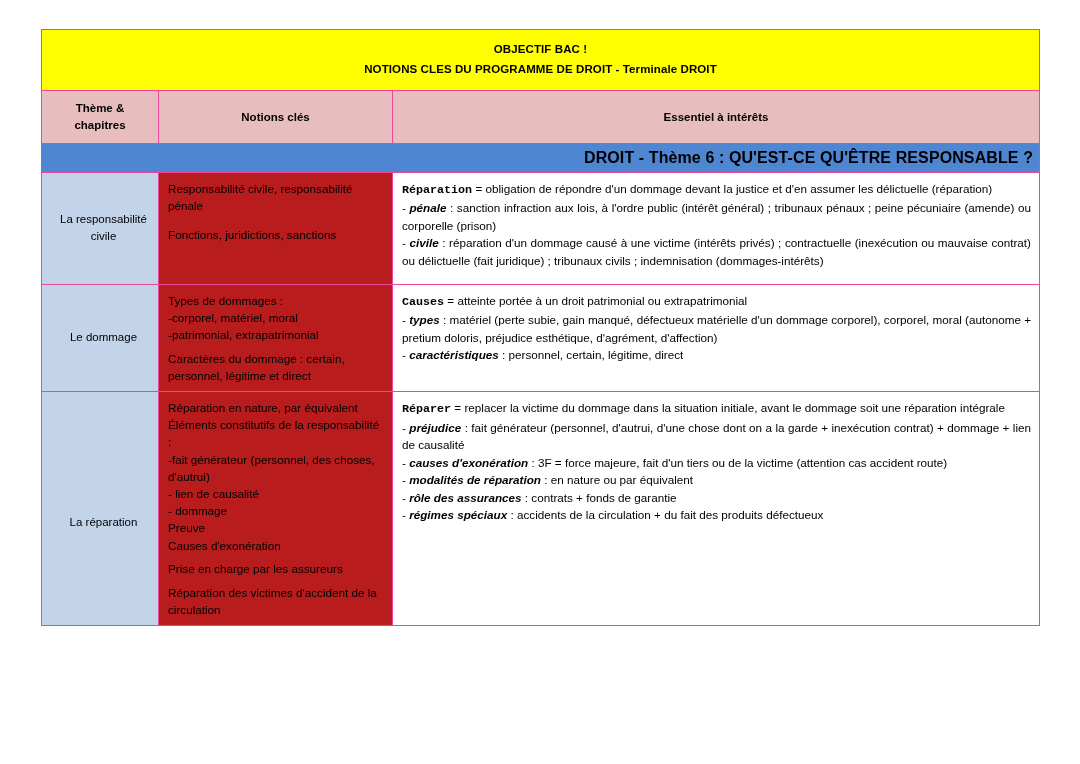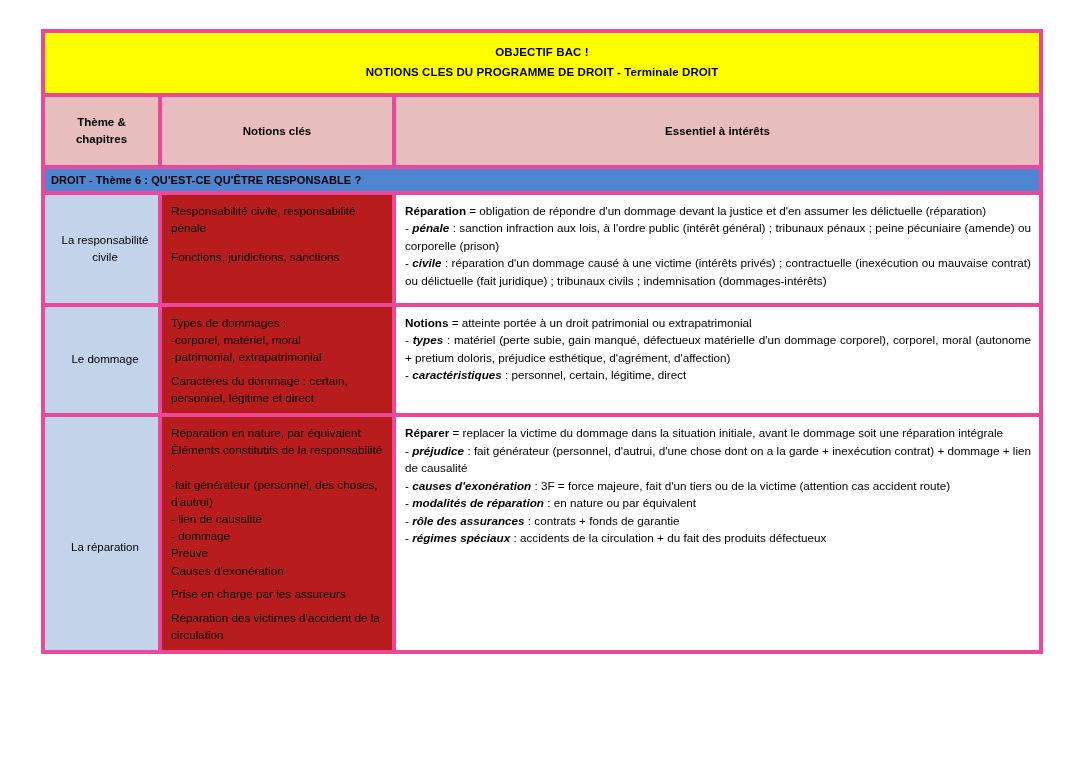--- a/index.html
+++ b/index.html
@@ -26,21 +26,21 @@
   .sheet {
     position: absolute;
     left: 41px;
     top: 29px;
     width: 998px;
     border-collapse: collapse;
     table-layout: fixed;
   }
 
   .sheet td {
-    border: 4px solid #ec4899;
+    border: 1px solid #ec4899;
     vertical-align: top;
     padding: 0;
     margin-top: 16px;
   }
 
   
   col.c-theme  { width: 117px; }
   col.c-notion { width: 234px; }
   col.c-essent { width: 647px; }
 
@@ -61,28 +61,28 @@
   
   .head-cell {
     background: #e8bdbd;
     text-align: center;
     vertical-align: middle !important;
     font-size: 11.5px;
     font-weight: bold;
     padding: 7px 0 !important;
     line-height: 1.45;
   }
-  .head-cell.theme-head { padding: 17px 4px !important; }
+  .head-cell.theme-head { padding: 9px 4px !important; }
 
   
   .banner-cell {
     background: #4e86d2;
-    text-align: left;
-    vertical-align: middle !important;
-    font-size: 11px;
+    text-align: right;
+    vertical-align: middle !important;
+    font-size: 16px;
     font-weight: bold;
     padding: 5px 6px !important;
     letter-spacing: 0.1px;
   }
 
   
   .theme-cell {
     background: #c3d4ea;
     vertical-align: middle !important;
     font-size: 11.5px;
@@ -104,21 +104,21 @@
   .notion-cell p.gap-small { margin-top: 0.55em; }
 
   .essent-cell {
     background: #ffffff;
     padding: 7px 8px 7px 9px !important;
     font-size: 11.7px;
     line-height: 1.5;
     text-align: justify;
   }
   .essent-cell p { margin: 0; }
-  .essent-cell b { font-weight: bold; }
+  .essent-cell b { font-weight: bold; font-family: Liberation Mono, monospace; }
   .essent-cell i { font-style: italic; font-weight: bold; }
 
   
   .r1 { height: 112px; }
   .r2 { height: 96px; }
   .r3 { height: 222px; }
 </style>
 </head>
 <body>
 
@@ -172,21 +172,21 @@
       </tr>
 
       <tr class="r2">
         <td class="theme-cell">Le dommage</td>
         <td class="notion-cell">
           <p class="pre">Types de dommages :<br>-corporel, matériel, moral<br>-patrimonial, extrapatrimonial</p>
           <p class="gap-small">Caractères du dommage : certain, personnel, légitime et direct</p>
         </td>
         <td class="essent-cell">
           <p>
-            <span></span><b>Notions</b><span> = atteinte portée à un droit patrimonial ou extrapatrimonial</span>
+            <span></span><b>Causes</b><span> = atteinte portée à un droit patrimonial ou extrapatrimonial</span>
           </p>
           <p>
             <span>- </span><i>types</i><span> : matériel (perte subie, gain manqué, défectueux matérielle d'un dommage corporel), corporel, moral (autonome + pretium doloris, préjudice esthétique, d'agrément, d'affection)</span>
           </p>
           <p>
             <span>- </span><i>caractéristiques</i><span> : personnel, certain, légitime, direct</span>
           </p>
         </td>
       </tr>
 

